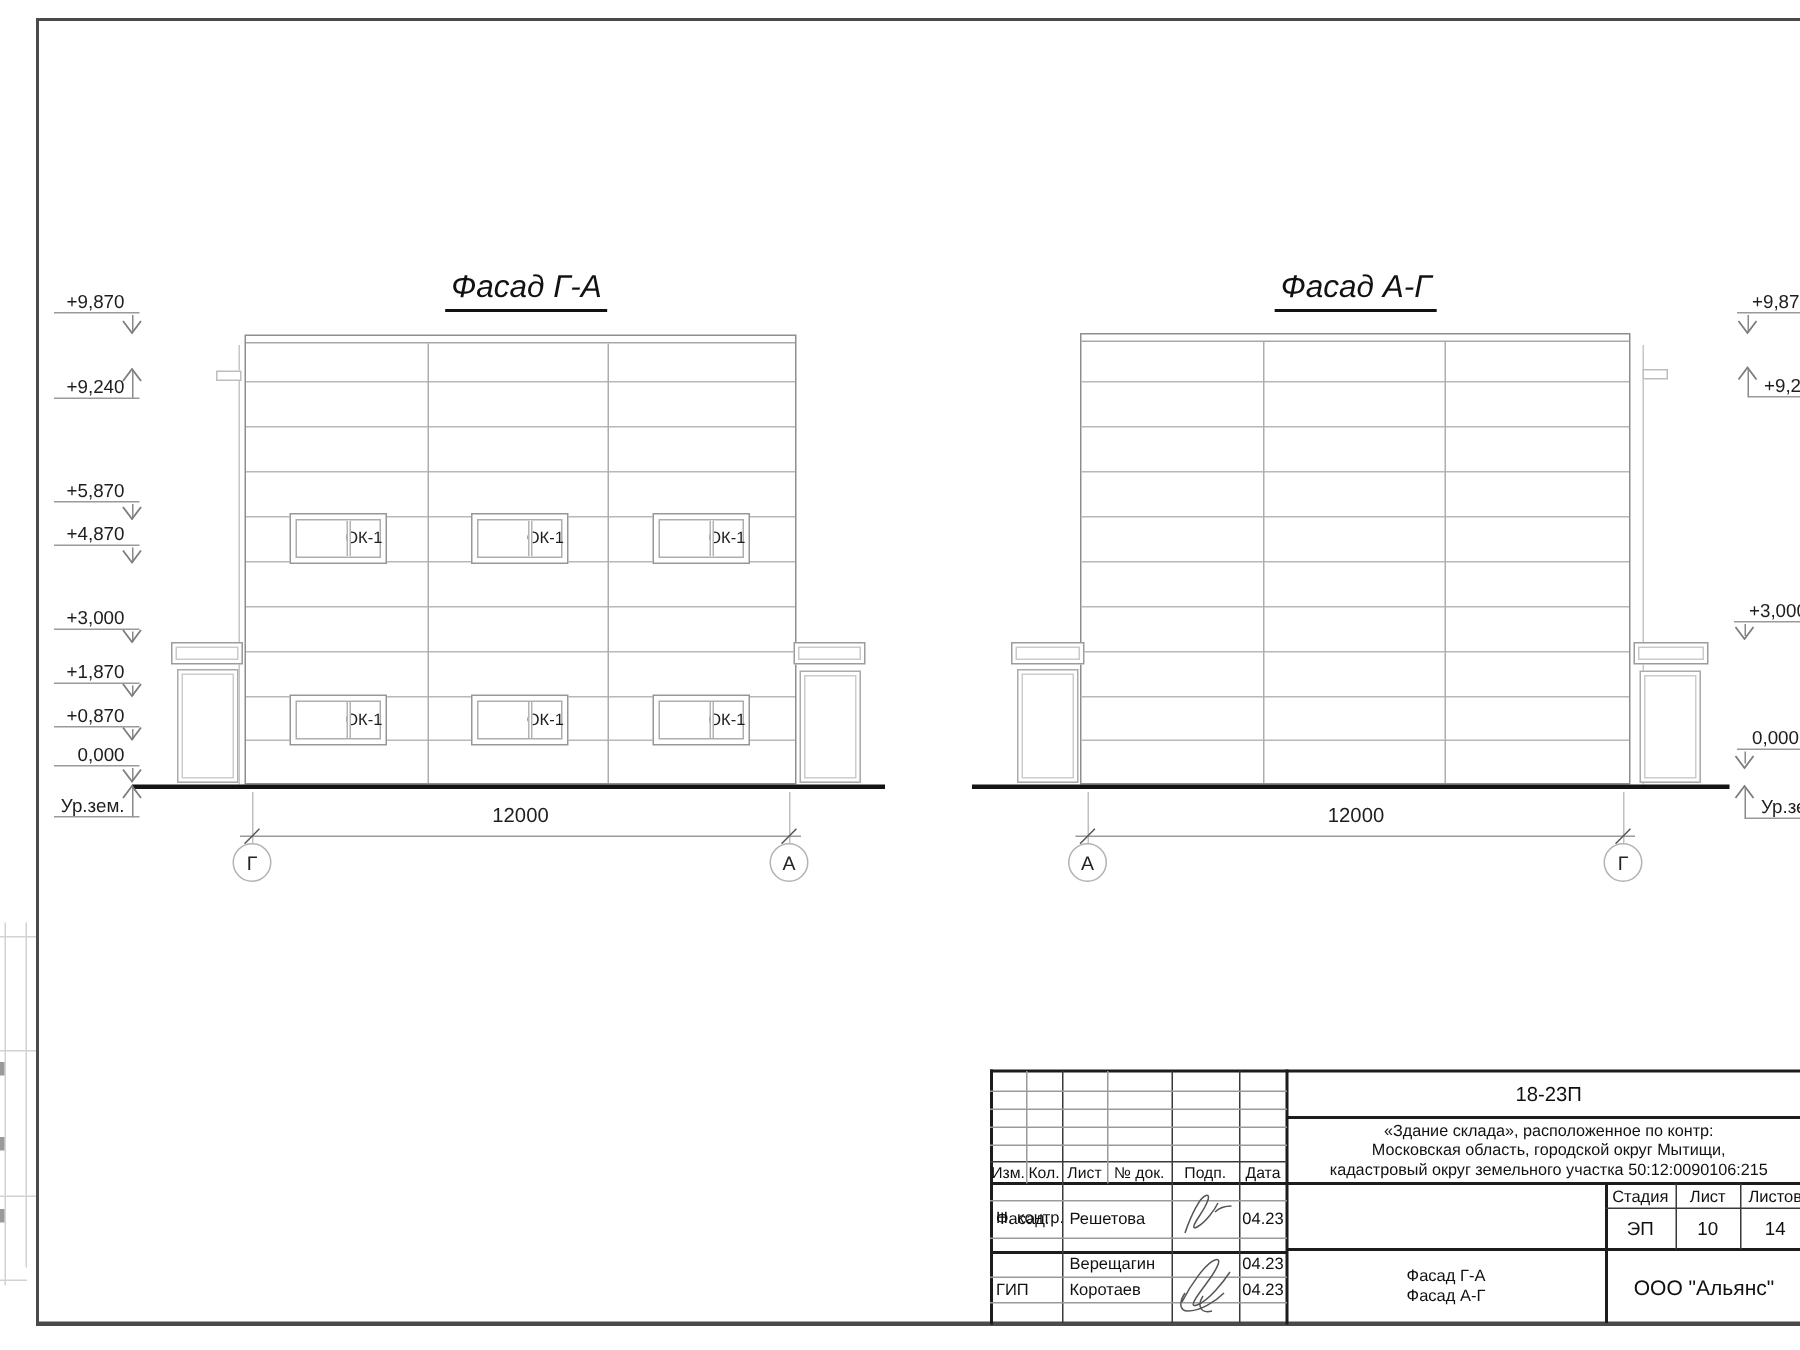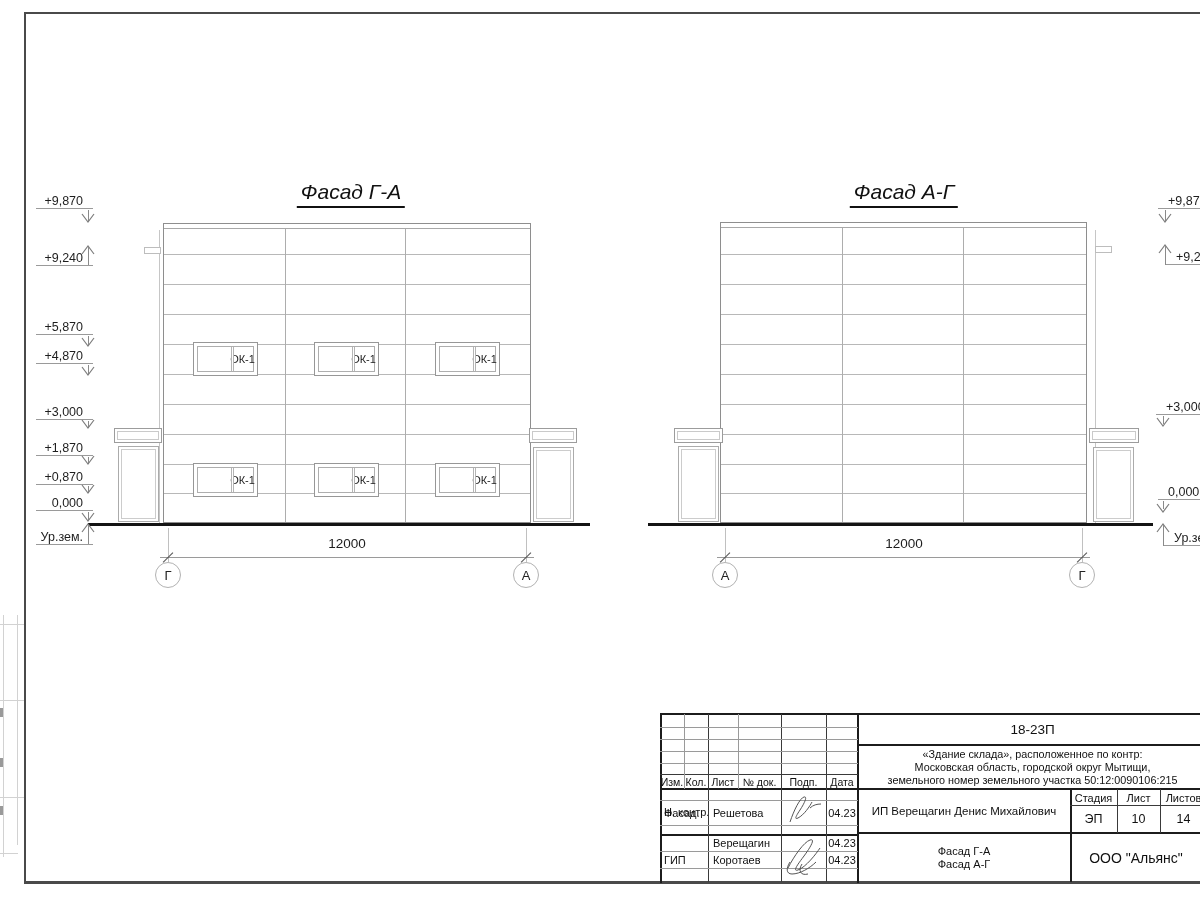--- a/index.html
+++ b/index.html
@@ -316,24 +316,23 @@
   </svg>
   <svg class="sig" style="position:absolute;left:780px;top:834px" width="46" height="46">
     <path d="M8,34 C14,22 24,8 30,6 C36,4 30,14 24,22 C18,30 12,38 18,36 C26,33 36,20 40,14 M10,28 C6,34 6,40 12,40 C20,40 30,34 36,28 M22,30 C18,36 20,42 28,40"></path>
   </svg>
 
   <div class="tc" style="left:858px;top:714px;width:349px;height:30px;font-size:13.5px">18-23П</div>
 
   <div class="tc tcol" style="left:860px;top:746px;width:345px;height:42px;font-size:10.8px">
     <span>«Здание склада», расположенное по контр:</span>
     <span>Московская область, городской округ Мытищи,</span>
-    <span>земельного номер земельного участка 50:12:0090106:215</span>
+    <span>кадастровый округ земельного участка 50:12:0090106:215</span>
   </div>
 
-  <div class="tc" style="left:858px;top:789px;width:212px;height:44px;font-size:11.5px">ИП Верещагин Денис Михайлович</div>
 
   <div class="tc" style="left:1070px;top:790px;width:47px;height:15px">Стадия</div>
   <div class="tc" style="left:1117px;top:790px;width:43px;height:15px">Лист</div>
   <div class="tc" style="left:1160px;top:790px;width:47px;height:15px">Листов</div>
   <div class="tc" style="left:1070px;top:806px;width:47px;height:26px;font-size:12.5px">ЭП</div>
   <div class="tc" style="left:1117px;top:806px;width:43px;height:26px;font-size:12.5px">10</div>
   <div class="tc" style="left:1160px;top:806px;width:47px;height:26px;font-size:12.5px">14</div>
 
   <div class="tc tcol" style="left:858px;top:834px;width:212px;height:47px">
     <span>Фасад Г-А</span>

